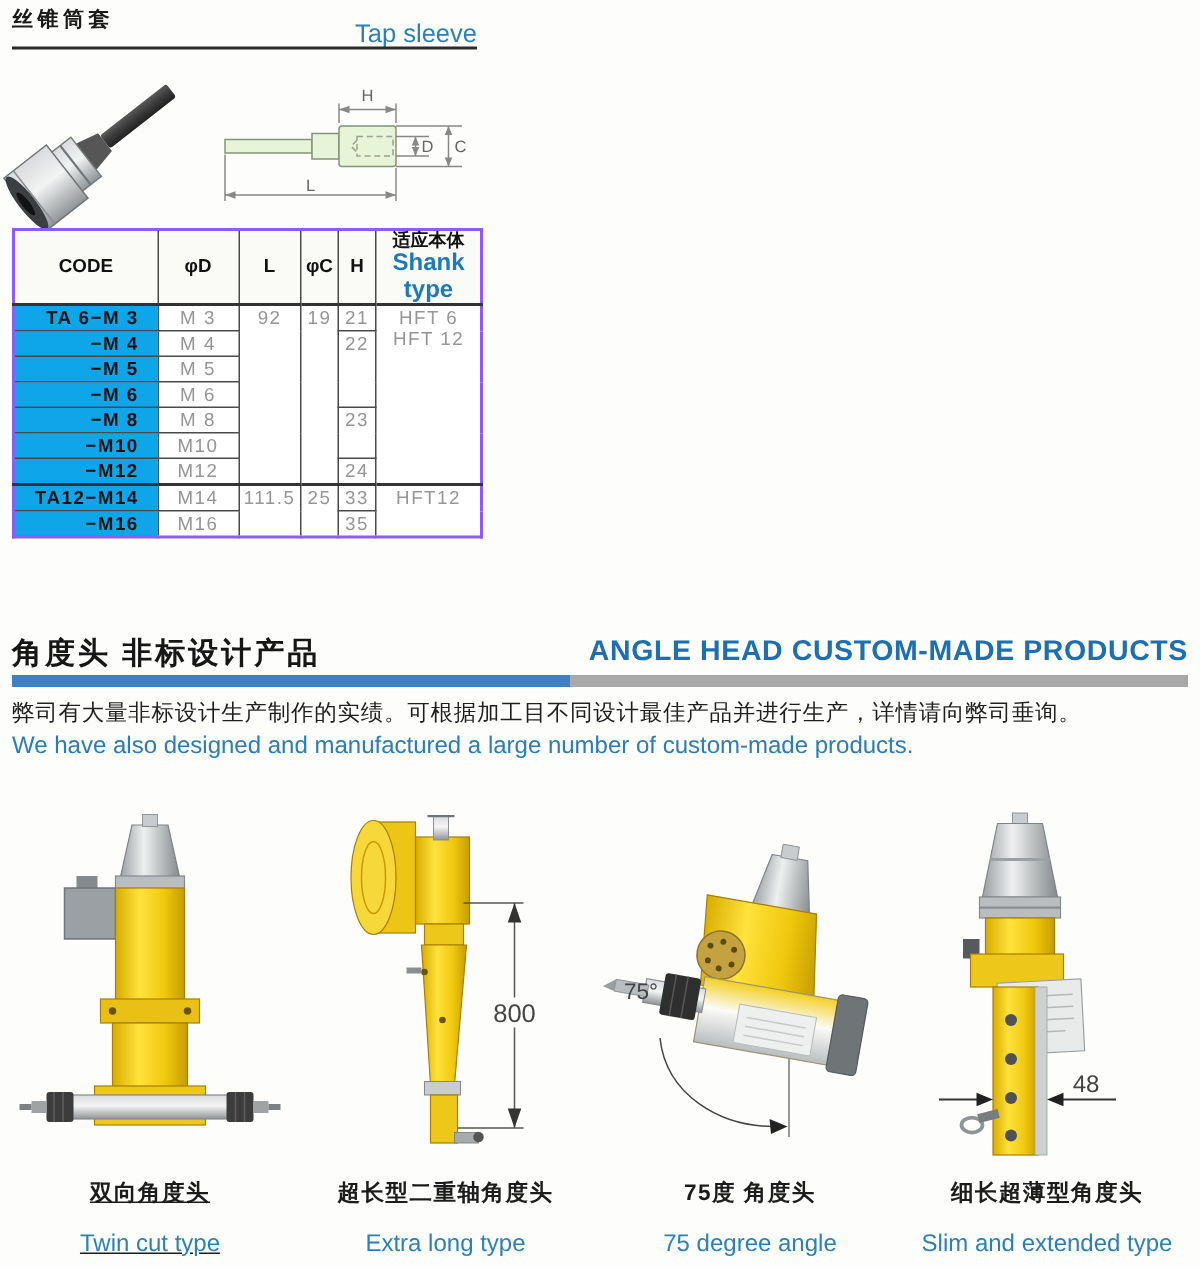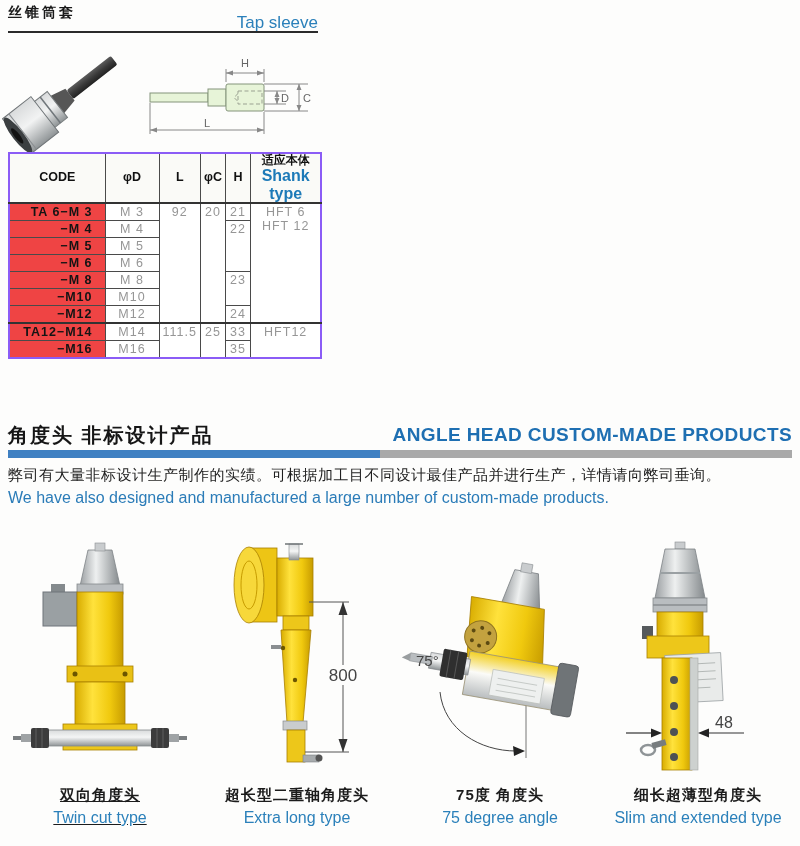--- a/index.html
+++ b/index.html
@@ -14,40 +14,40 @@
   .photo{position:absolute;left:2px;top:38px;}
   .drawing{position:absolute;left:140px;top:50px;}
 
   
   .tapTable{position:absolute;left:8px;top:152px;border-collapse:collapse;table-layout:fixed;
             font-size:12.5px;background:#fff;border:2px solid #8b5cf6;}
   .tapTable th,.tapTable td{border:1px solid #4a4a4a;padding:0 3px;height:16px;line-height:1.1;}
   .tapTable thead th{height:27px;background:#fafaf7;color:#111;font-weight:700;border-bottom:2px solid #333;}
   .th-shank div.cn{font-size:12px;font-weight:700;color:#111;}
   .th-shank div.en{font-size:16px;font-weight:700;color:#1d7ab8;}
-  td.code{background:#ef4444;font-weight:700;color:#141414;text-align:right;padding-right:12px;letter-spacing:1px;}
+  td.code{background:#0ea5e9;font-weight:700;color:#141414;text-align:right;padding-right:12px;letter-spacing:1px;}
   td.val{color:#969696;text-align:center;letter-spacing:1px;}
   td.vtop{vertical-align:top;padding-top:2px;}
   tr.grp2 td{border-top:2px solid #333;}
   .note{position:absolute;left:8px;top:336px;font-size:11.5px;color:#8e8e8e;letter-spacing:.3px;}
 
   
   .s2-head{position:absolute;left:8px;top:420px;width:784px;height:28px;}
   .s2-title-cn{position:absolute;left:0;top:2px;font-size:20px;font-weight:800;letter-spacing:2px;color:#161616;}
   .s2-title-en{position:absolute;right:0;top:4px;font-size:19px;font-weight:700;color:#1e6fb2;letter-spacing:.4px;}
   .s2-bar{position:absolute;left:8px;top:450px;width:784px;height:8px;background:#a9a9a9;}
   .s2-bar .blue{position:absolute;left:0;top:0;width:372px;height:8px;background:#3f80c2;}
   .intro-cn{position:absolute;left:8px;top:466px;font-size:15px;color:#1f1f1f;letter-spacing:.5px;}
   .intro-en1{position:absolute;left:8px;top:489px;font-size:16px;color:#2b7cb8;}
   .intro-en2{position:absolute;left:8px;top:510px;font-size:16px;color:#2b7cb8;}
 
   .card{position:absolute;top:540px;display:flex;flex-direction:column;align-items:center;}
   .card svg{display:block;}
   .cap-cn{margin-top:14px;font-size:15px;font-weight:600;color:#1c1c1c;letter-spacing:1px;}
-  .cap-en{margin-top:4px;font-size:16px;color:#2b80ba;}
+  .cap-en{margin-top:16px;font-size:16px;color:#2b80ba;}
 
   
   text.dim{font-family:"Liberation Sans",sans-serif;fill:#666;}
   text.big{font-family:"Liberation Sans",sans-serif;fill:#444;}
 </style>
 </head>
 <body>
 
 <div id="page">
 
@@ -142,21 +142,21 @@
           <div class="cn">适应本体</div>
           <div class="en">Shank type</div>
         </th>
       </tr>
     </thead>
     <tbody>
       <tr>
         <td class="code">TA 6−M 3</td>
         <td class="val">M 3</td>
         <td class="val vtop" rowspan="7">92</td>
-        <td class="val vtop" rowspan="7">20</td>
+        <td class="val vtop" rowspan="7">19</td>
         <td class="val">21</td>
         <td class="val vtop" rowspan="7">
           <div>HFT 6</div>
           <div>HFT 12</div>
         </td>
       </tr>
       <tr>
         <td class="code">−M 4</td>
         <td class="val">M 4</td>
         <td class="val vtop" rowspan="3">22</td>

